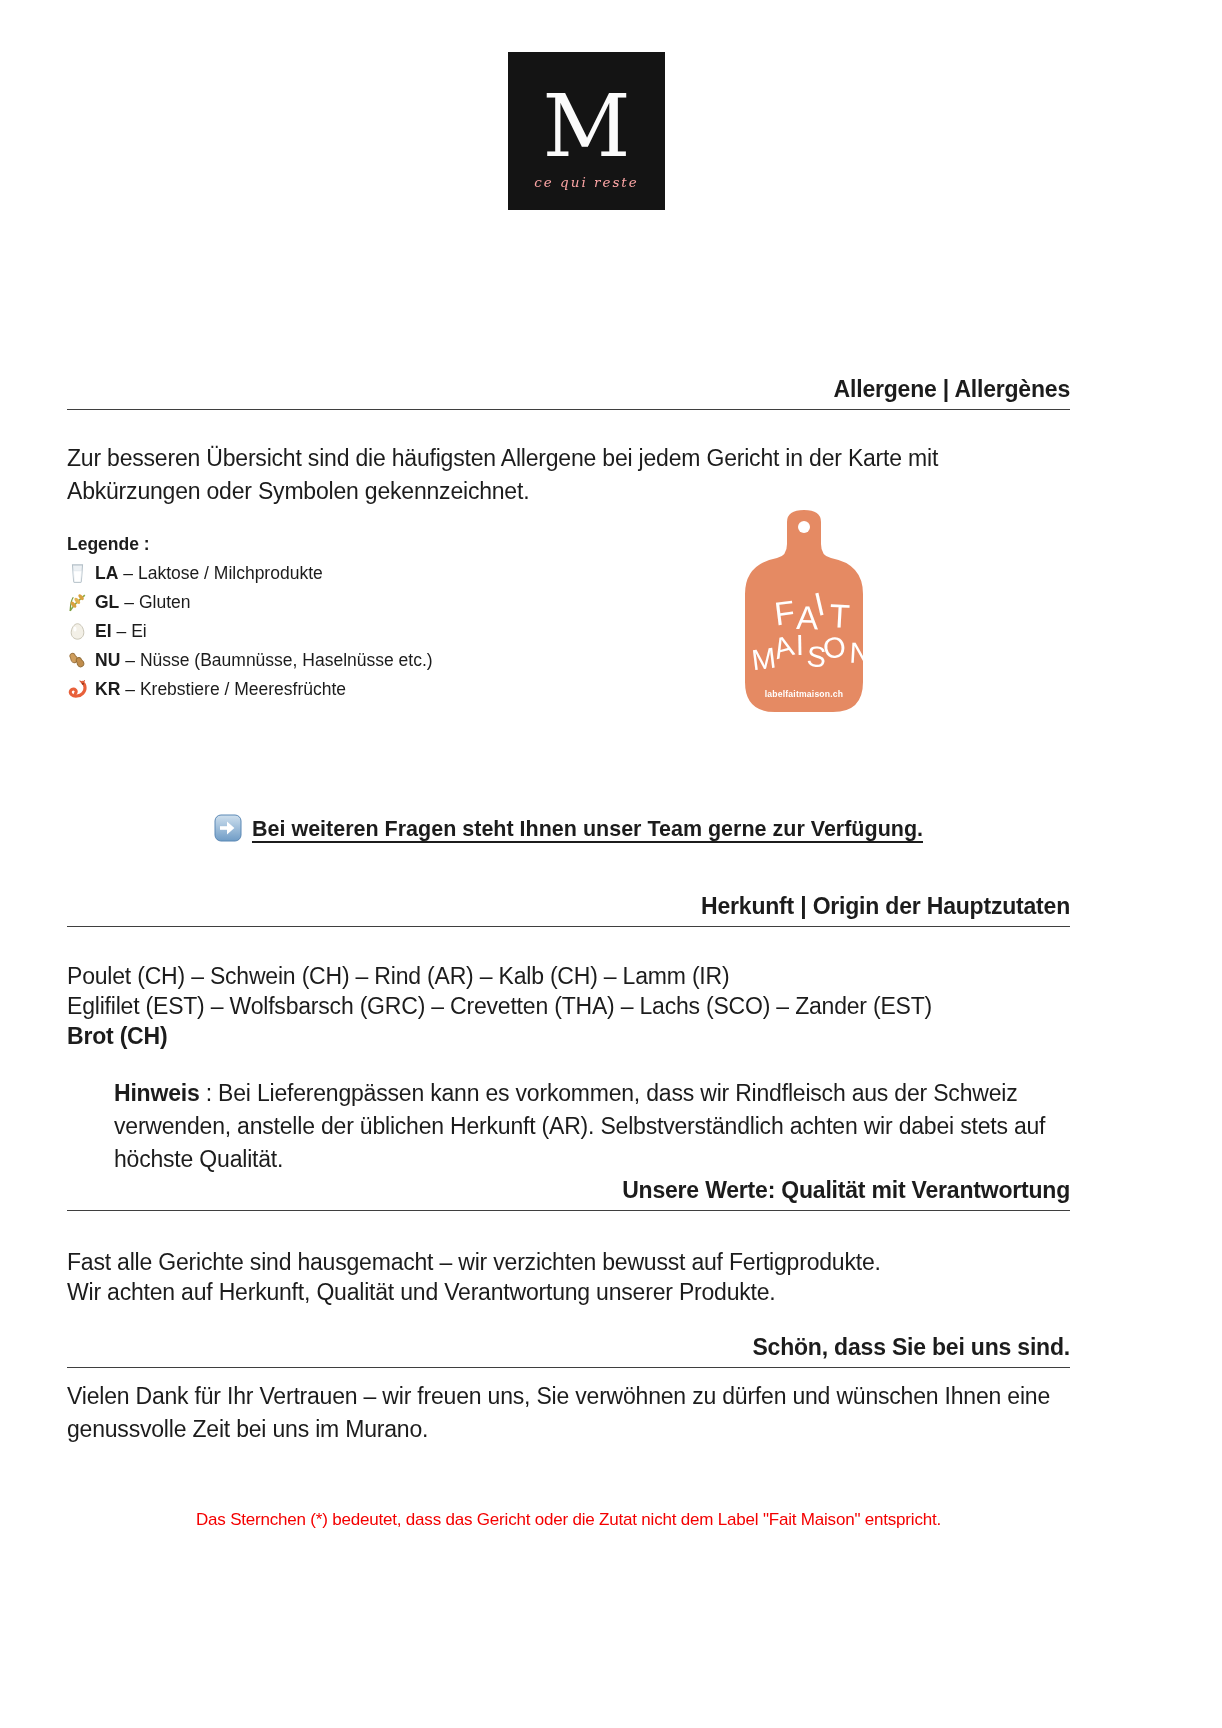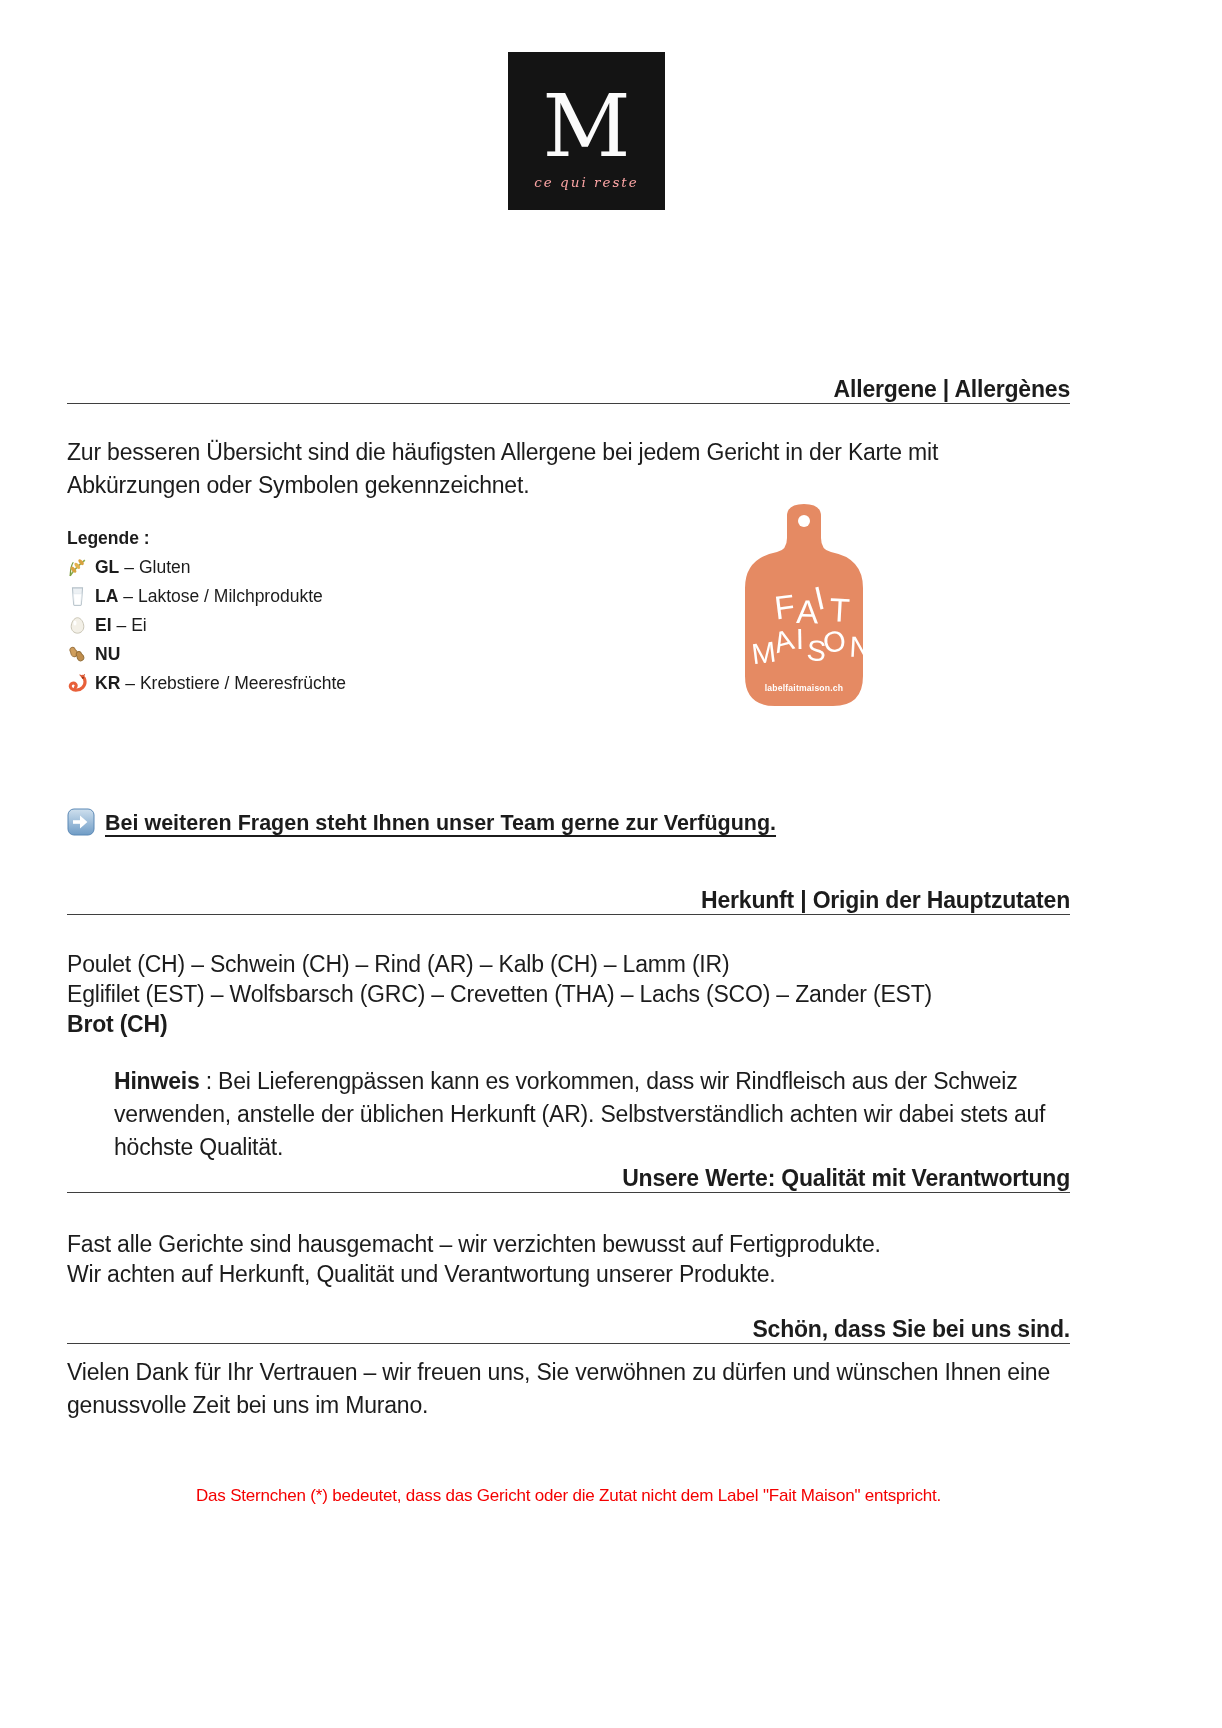--- a/index.html
+++ b/index.html
@@ -24,21 +24,21 @@
   }
   .logo-tagline {
     font-family:"DejaVu Serif", serif; font-style:italic;
     color:#fca5a5; font-size:13.5px; letter-spacing:2px; margin-top:7px;
   }
 
   
   .rule-heading {
     font-size:23px; font-weight:700; text-align:right;
     line-height:28px; letter-spacing:-0.2px;
-    border-bottom:1.5px solid #3f3f3f;
+    padding-bottom:6px; border-bottom:1.5px solid #3f3f3f;
   }
   .h-allergens { margin-top:165px; }
   .h-origin    { margin-top:48px; }
   .h-values    { margin-top:0; }
   .h-welcome   { margin-top:26px; }
 
   
   .body-text { font-size:23px; line-height:33px; letter-spacing:-0.2px; }
   .intro { margin-top:32px; }
   .origin-lines { margin-top:34px; line-height:30px; }
@@ -54,21 +54,21 @@
   .legend-row .icon svg { width:21px; height:21px; display:block; }
   .legend-code { font-weight:700; }
   .legend-label { margin-left:5px; }
 
   
   .fait-maison { position:absolute; left:678px; top:-24px; width:118px; height:208px; }
   .fm-word { font-family:"Liberation Sans", sans-serif; fill:#ffffff; font-weight:400; }
   .fm-site { font-family:"Liberation Sans", sans-serif; fill:#ffffff; font-weight:700; font-size:8.6px; letter-spacing:0.2px; }
 
   
-  .team-note { margin-top:88px; font-size:21.5px; font-weight:700; line-height:30px; }
+  .team-note { margin-top:88px; text-align:center; font-size:21.5px; font-weight:700; line-height:30px; }
   .team-note .arrow-wrap { display:inline-block; width:28px; height:28px; vertical-align:-6px; margin-right:10px; }
   .team-note-text { text-decoration:underline; text-decoration-thickness:2px; text-underline-offset:5px; }
 
   
   .footnote {
     margin-top:64px; text-align:center;
     color:#f40000; font-size:17px; letter-spacing:-0.2px;
   }
 </style>
 </head>
@@ -82,44 +82,44 @@
   </div>
 
   <h1 class="rule-heading h-allergens">Allergene | Allergènes</h1>
 
   <div class="body-text intro">
     <p>Zur besseren Übersicht sind die häufigsten Allergene bei jedem Gericht in der Karte mit Abkürzungen oder Symbolen gekennzeichnet.</p>
   </div>
 
   <div class="legend-wrap">
     <p class="legend-title">Legende :</p>
+
+    <div class="legend-row">
+      <span class="icon">
+        <svg viewBox="0 0 20 20">
+          <path d="M5.2 1.8h9.6l-1.1 15.4a1.7 1.7 0 0 1-1.7 1.4H8a1.7 1.7 0 0 1-1.7-1.4Z" fill="#edf1f4" stroke="#b4c0c8" stroke-width="1"></path>
+          <path d="M6.1 7.4h7.8l-.75 9.7c-.05.55-.5.9-1 .9H7.85c-.5 0-.95-.35-1-.9Z" fill="#ffffff" stroke="#dde4e9" stroke-width="0.6"></path>
+        </svg>
+      </span>
+      <strong class="legend-code">LA</strong>
+      <span class="legend-label">– Laktose / Milchprodukte</span>
+    </div>
 
     <div class="legend-row">
       <span class="icon">
         <svg viewBox="0 0 20 20">
           <path d="M3 18 C6 13 11 8 17 3" stroke="#8aab4a" stroke-width="1.5" fill="none"></path>
           <path d="M3 18 C3.5 13 3.2 9 6 5" stroke="#7a9a3e" stroke-width="1.2" fill="none"></path>
           <ellipse cx="6.2" cy="12" rx="1.8" ry="3.5" transform="rotate(-40 6.2 12)" fill="#d9a13f"></ellipse>
           <ellipse cx="9.8" cy="8.4" rx="1.8" ry="3.5" transform="rotate(-40 9.8 8.4)" fill="#e3b24f"></ellipse>
           <ellipse cx="13.4" cy="4.9" rx="1.7" ry="3.3" transform="rotate(-40 13.4 4.9)" fill="#d9a13f"></ellipse>
         </svg>
       </span>
       <strong class="legend-code">GL</strong>
       <span class="legend-label">– Gluten</span>
-    </div>
-
-    <div class="legend-row">
-      <span class="icon">
-        <svg viewBox="0 0 20 20">
-          <path d="M5.2 1.8h9.6l-1.1 15.4a1.7 1.7 0 0 1-1.7 1.4H8a1.7 1.7 0 0 1-1.7-1.4Z" fill="#edf1f4" stroke="#b4c0c8" stroke-width="1"></path>
-          <path d="M6.1 7.4h7.8l-.75 9.7c-.05.55-.5.9-1 .9H7.85c-.5 0-.95-.35-1-.9Z" fill="#ffffff" stroke="#dde4e9" stroke-width="0.6"></path>
-        </svg>
-      </span>
-      <strong class="legend-code">LA</strong>
-      <span class="legend-label">– Laktose / Milchprodukte</span>
     </div>
 
     <div class="legend-row">
       <span class="icon">
         <svg viewBox="0 0 20 20">
           <path d="M10 2.6c3.2 0 6 4.3 6 8.5 0 3.6-2.7 6.2-6 6.2s-6-2.6-6-6.2c0-4.2 2.8-8.5 6-8.5z" fill="#f3f0e7" stroke="#c7c2b2" stroke-width="0.9"></path>
           <ellipse cx="7.6" cy="7.6" rx="1.5" ry="2.4" fill="#ffffff" opacity="0.9"></ellipse>
         </svg>
       </span>
       <strong class="legend-code">EI</strong>
@@ -131,20 +131,21 @@
         <svg viewBox="0 0 20 20">
           <g transform="rotate(-28 7 9)">
             <path d="M7 2.8c1.8 0 2.7 1.4 2.5 3-.1 1 .6 1.5.6 2.8 0 2-1.3 3.4-3.1 3.4S3.9 10.6 3.9 8.6c0-1.3.7-1.8.6-2.8C4.3 4.2 5.2 2.8 7 2.8z" fill="#cf9e5d" stroke="#9c7340" stroke-width="0.9"></path>
           </g>
           <g transform="rotate(-28 13 13)">
             <path d="M13 6.8c1.8 0 2.7 1.4 2.5 3-.1 1 .6 1.5.6 2.8 0 2-1.3 3.4-3.1 3.4s-3.1-1.4-3.1-3.4c0-1.3.7-1.8.6-2.8-.2-1.6.7-3 2.5-3z" fill="#c08d4c" stroke="#8f6a33" stroke-width="0.9"></path>
           </g>
         </svg>
       </span>
       <strong class="legend-code">NU</strong>
+      <span class="legend-label">– Nüsse (Baumnüsse, Haselnüsse etc.)</span>
     </div>
 
     <div class="legend-row">
       <span class="icon">
         <svg viewBox="0 0 20 20">
           <path d="M14.6 3.2c3 2 3.7 7 .4 10.4-2.9 3-8 3.6-10.7 1.3-1.4-1.2-1.6-3.1-.4-4.4 1.1-1.2 3-1.3 4.1-.2 1 .9 1 2.5 0 3.4" fill="none" stroke="#e8603a" stroke-width="3" stroke-linecap="round"></path>
           <path d="M14.2 3.4 12 1.6M15.6 3.2l1.2-2" stroke="#cf4f2c" stroke-width="1" fill="none"></path>
           <circle cx="15.2" cy="4.6" r="0.9" fill="#7c2c14"></circle>
           <path d="M10.5 4.9c1.6.3 2.9 1.5 3.3 3M8.4 6.3c1.7.4 3.2 1.8 3.6 3.5" stroke="#ffffff" stroke-width="0.8" fill="none" opacity="0.7"></path>
         </svg>

